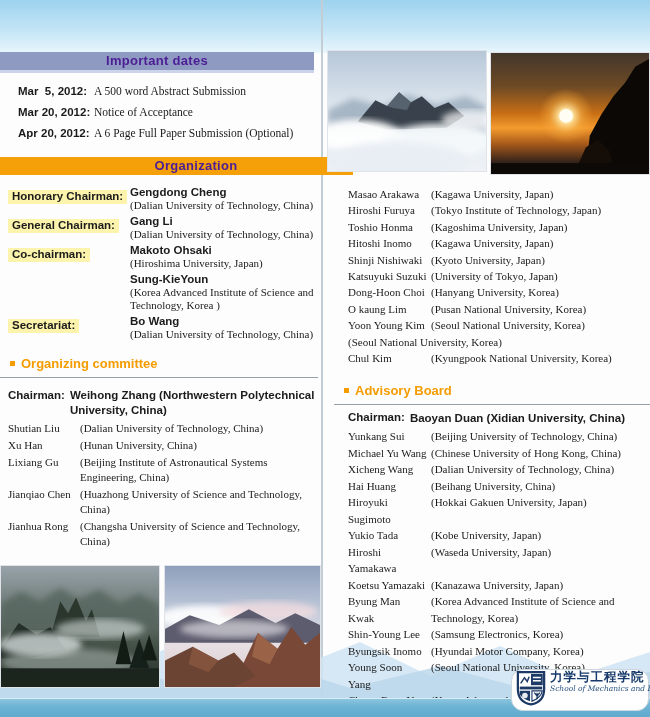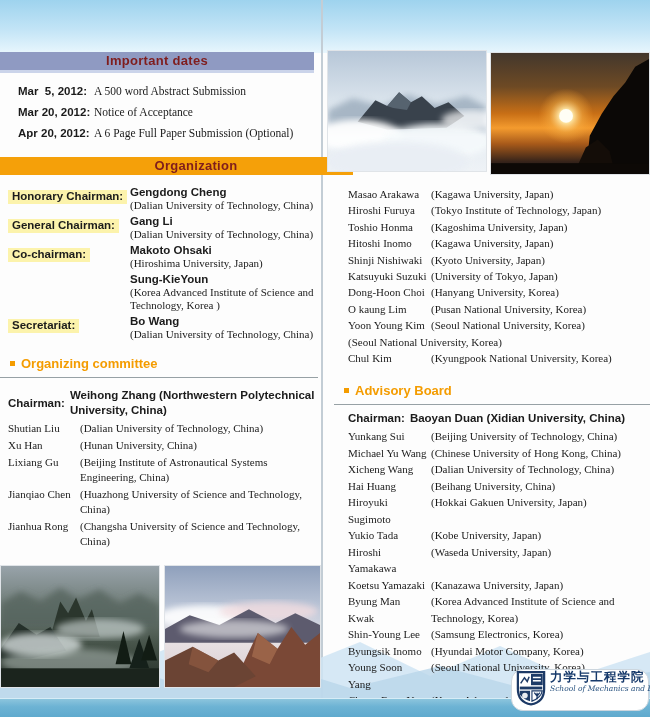--- a/index.html
+++ b/index.html
@@ -14,21 +14,21 @@
   .sky-top{position:absolute;left:0;top:0;width:650px;height:53px;
     background:linear-gradient(180deg,#9ed3ee 0%,#c2e4f6 55%,#e8f6fd 100%);}
   .watermark{position:absolute;left:0;top:586px;width:650px;height:112px;z-index:1;}
   .bottom-band{position:absolute;left:0;top:698px;width:650px;height:19px;z-index:3;
     background:linear-gradient(180deg,#8cc5dd 0%,#6db3d4 40%,#5ea9cd 100%);
     border-top:1px solid #d6ecf6;}
   .divider{position:absolute;left:321px;top:0;width:2px;height:698px;background:#c3cdd5;z-index:0;}
 
   
   .bar{position:absolute;left:0;width:314px;height:18px;z-index:2;
-    font-family:var(--sans);font-weight:bold;font-size:13px;color:#7f1d1d;
+    font-family:var(--sans);font-weight:bold;font-size:13px;color:#4c1d95;
     text-align:center;line-height:18px;letter-spacing:.3px;}
   .bar-blue{top:52px;background:#8f9ac2;box-shadow:0 3px 0 rgba(163,178,218,.55);}
   .bar-orange{top:157px;background:#f5a009;padding-left:39px;}
 
   
   .dates{position:absolute;left:18px;top:84px;width:300px;z-index:2;}
   .date-row{display:flex;margin-bottom:7px;line-height:14px;}
   .date-label{font-family:var(--sans);font-weight:bold;font-size:11.5px;white-space:pre;width:76px;flex:none;}
   .date-desc{font-size:11.5px;}
 
@@ -46,21 +46,21 @@
   
   .sec-heading{position:absolute;z-index:2;font-family:var(--sans);font-weight:bold;
     font-size:13px;color:#f49c00;padding:0 0 6px 10px;border-bottom:1px solid #97a1a5;}
   .sec-heading .bullet{display:inline-block;width:5px;height:5px;background:#f49c00;
     margin-right:6px;vertical-align:2px;}
   .heading-committee{left:0;top:356px;width:308px;}
   .heading-advisory{left:334px;top:383px;width:310px;}
 
   
   .cmt-body{position:absolute;left:8px;top:388px;width:312px;z-index:2;}
-  .chair-line{display:flex;margin-bottom:3px;align-items:center;}
+  .chair-line{display:flex;margin-bottom:3px;}
   .chair-label{font-family:var(--sans);font-weight:bold;font-size:11.5px;line-height:15px;flex:none;margin-right:5px;}
   .chair-text{font-family:var(--sans);font-weight:bold;font-size:11.5px;line-height:15px;width:250px;}
   .member-row{display:flex;margin-bottom:2px;}
   .member-name{width:68px;flex:none;font-size:11px;line-height:15px;padding-right:4px;}
   .member-affil{font-size:11px;line-height:15px;width:230px;}
 
   
   .plist{position:absolute;left:348px;top:186px;width:296px;z-index:2;}
   .plist .member-row{margin-bottom:0;}
   .plist .member-name{width:79px;line-height:16.4px;}

